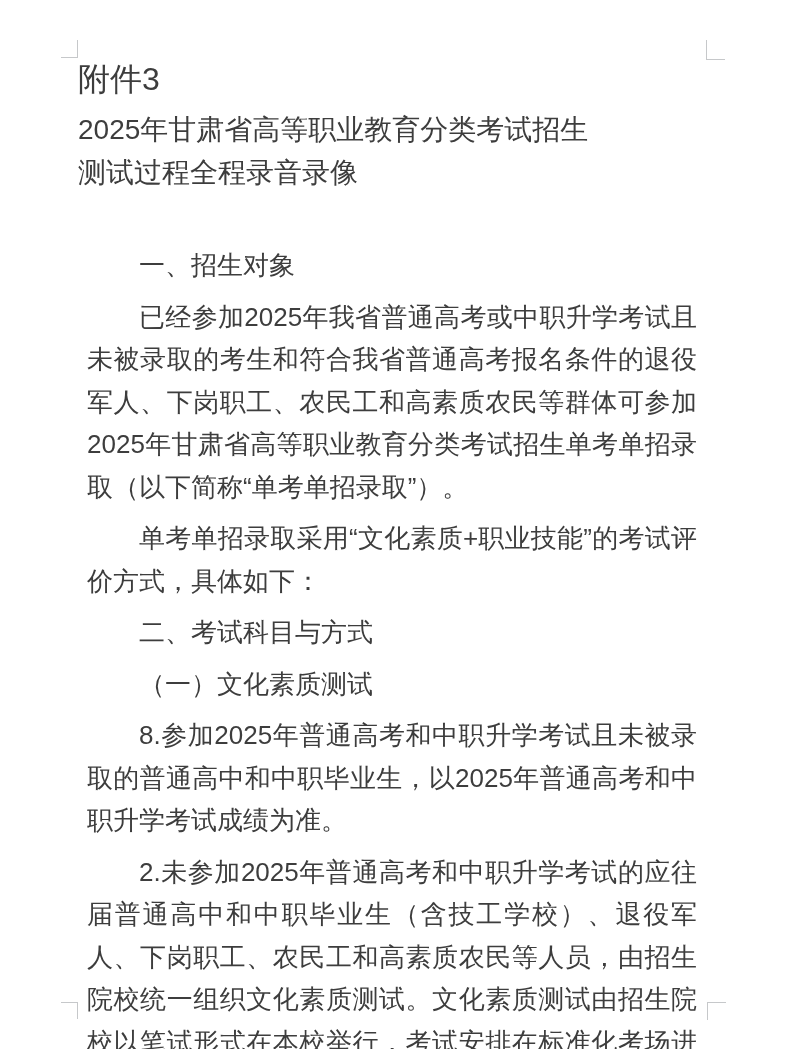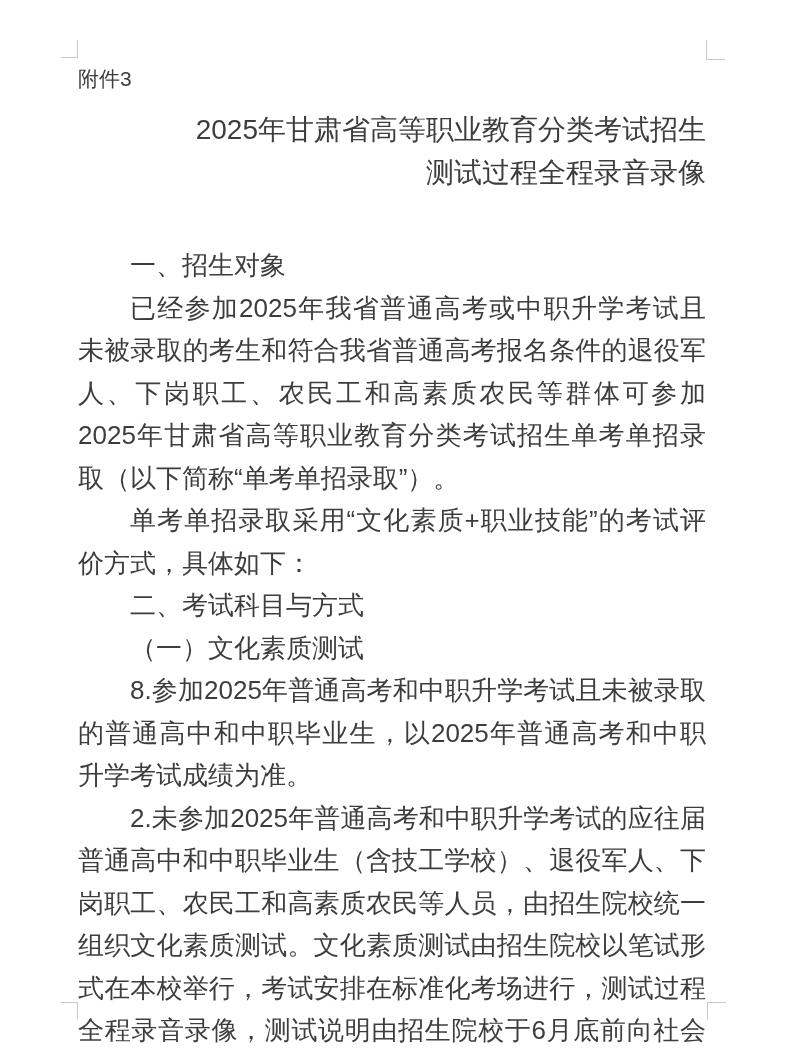--- a/index.html
+++ b/index.html
@@ -30,38 +30,38 @@
     border-top:1px solid var(--crop);border-left:1px solid var(--crop);}
 
   .content{
     position:absolute;
     left:78px;top:58px;
     width:628px;
     color:var(--text);
   }
   .attachment{
     margin:0;
-    font-size:21px;
+    font-size:32px;
     line-height:42px;
     text-align:left;
   }
   .title{
     margin:8px 0 0 0;
     font-size:28px;
     line-height:43px;
-    text-align:right;
+    text-align:left;
     font-weight:normal;
   }
   .body{
     margin-top:50px;
     font-size:26px;
     line-height:42.5px;
   }
   .block{
-    margin:0;
+    margin:9px;
     text-indent:2em;
   }
   .block.heading,.block.subheading{
     text-align:left;
   }
   .block.paragraph{
     text-align:justify;
   }
 </style>
 </head>

